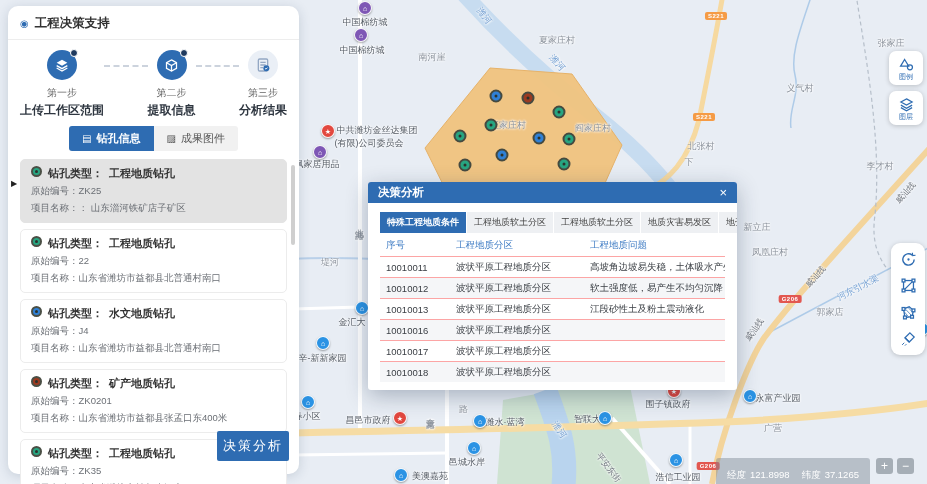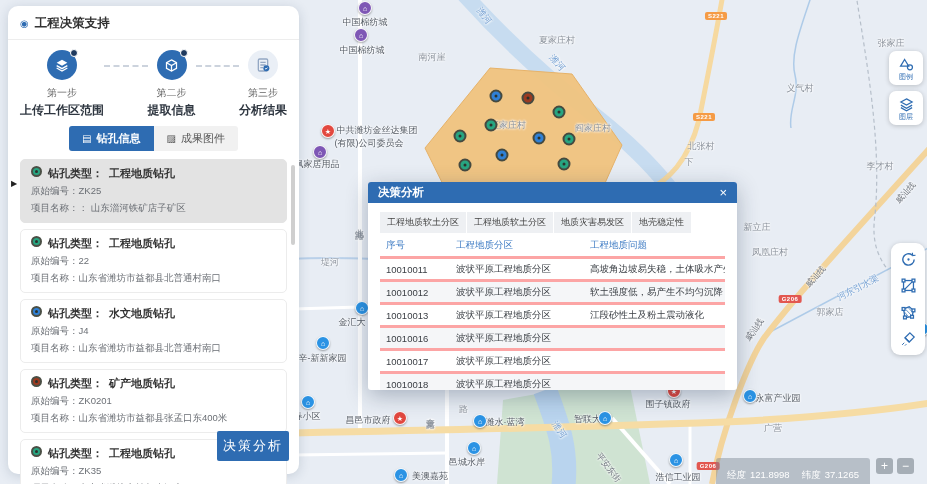--- a/index.html
+++ b/index.html
@@ -70,21 +70,21 @@
     padding:0 10px;color:#fff;}
   .m-title{font-size:11.5px;font-weight:bold;}
   .m-close{font-size:13px;cursor:pointer;line-height:1;}
   .m-body{padding:9px 12px 0;}
   .m-tabs{display:flex;}
   .m-tab{font-size:9px;padding:4px 7px;background:#eef0f3;color:#444;margin-right:1px;
     white-space:nowrap;cursor:pointer;}
   .m-tab.active{background:#2e6cb2;color:#fff;font-weight:bold;}
   #modal table{width:100%;border-collapse:collapse;margin-top:2px;table-layout:fixed;}
   #modal th{color:#3f7cc4;font-weight:normal;text-align:left;font-size:9.5px;padding:4px 6px;}
-  #modal td{font-size:9.5px;color:#3c4046;padding:3.5px 6px;border-top:3px solid #fca5a5;
+  #modal td{font-size:9.5px;color:#3c4046;padding:3.5px 6px;border-top:1px solid #fca5a5;
     white-space:nowrap;overflow:hidden;}
   #modal tbody tr:nth-child(even){background:#f5f6f8;}
   .col1{width:58px;}.col2{width:122px;}
 
   
   .mc-btn{position:absolute;width:34px;height:34px;background:#fff;border-radius:7px;z-index:7;
     box-shadow:0 1px 5px rgba(0,0,0,.2);display:flex;flex-direction:column;align-items:center;
     justify-content:center;gap:1px;cursor:pointer;}
   .mc-label{font-size:7px;color:#2e6cb2;line-height:1;}
   #toolbar{position:absolute;left:891px;top:243px;width:34px;height:112px;background:#fff;z-index:7;
@@ -335,20 +335,21 @@
     <button class="analyze-btn">决策分析</button>
   </div>
 
   <div id="modal">
     <div class="m-head">
       <span class="m-title">决策分析</span>
       <span class="m-close">×</span>
     </div>
     <div class="m-body">
       <div class="m-tabs">
+        <span class="m-tab active">特殊工程地质条件</span>
         <span class="m-tab">工程地质软土分区</span>
         <span class="m-tab">工程地质软土分区</span>
         <span class="m-tab">地质灾害易发区</span>
         <span class="m-tab">地壳稳定性</span>
       </div>
       <table>
         <thead>
           <tr>
             <th class="col1">序号</th>
             <th class="col2">工程地质分区</th>

